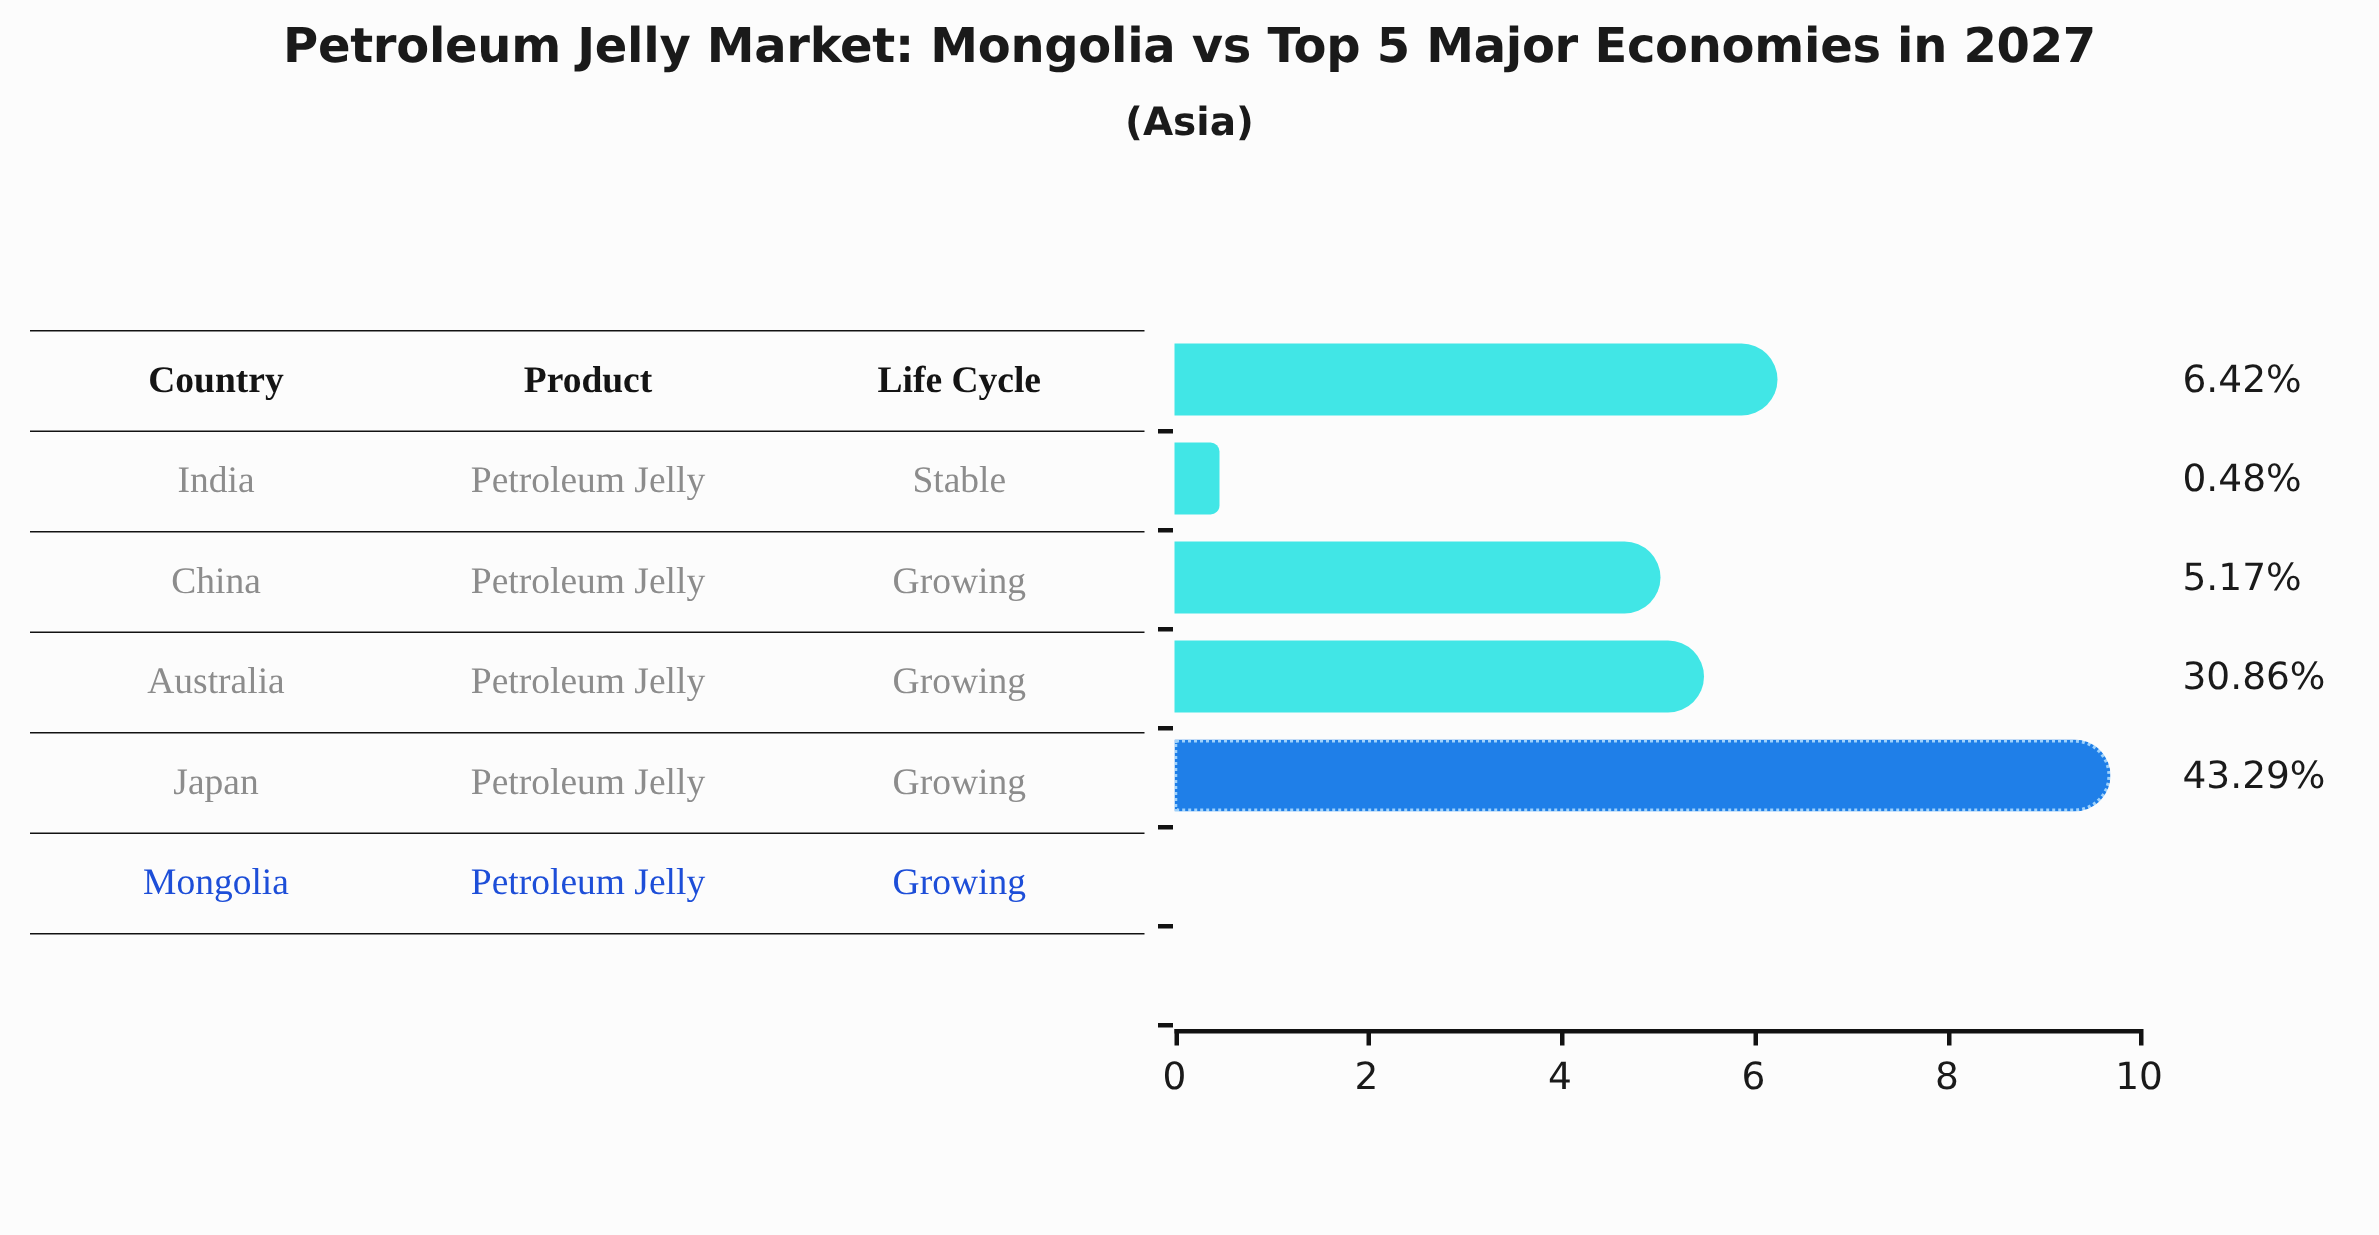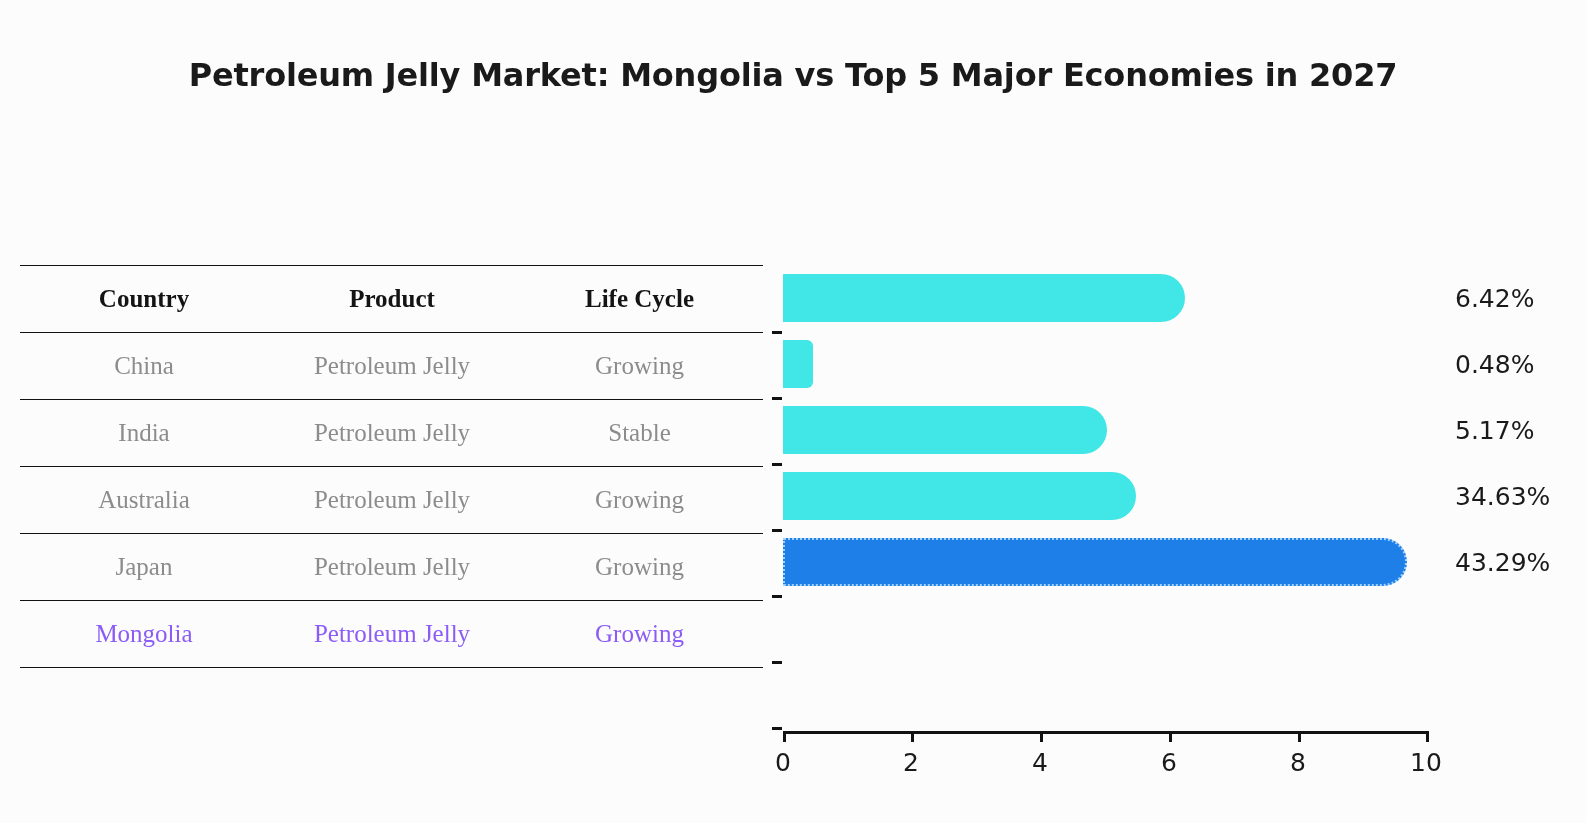--- a/index.html
+++ b/index.html
@@ -38,21 +38,20 @@
     line-height: 1.25;
   }
 
   
   .figure {
     position: absolute;
     left: 0;
     top: 0;
     width: 1586px;
     height: 662px;
-    margin-top: 45px;
   }
 
   
   .table-wrap {
     position: absolute;
     left: 20px;
     top: 220px;
     width: 743px;
   }
   .tbl {
@@ -73,21 +72,21 @@
     font-size: 25px;
     font-weight: bold;
     color: #141414;
   }
   .tbl td {
     font-size: 25px;
     font-weight: normal;
     color: #8c8c8c;
   }
   .tbl tr.highlight td {
-    color: #8b5cf6;
+    color: #1d4ed8;
   }
   .col-country  { width: 248px; }
   .col-product  { width: 248px; }
   .col-lifecycle{ width: 247px; }
 
   
   .plot {
     position: absolute;
     left: 783px;
     top: 220px;
@@ -166,41 +165,42 @@
     background: #121212;
   }
 </style>
 </head>
 <body>
 
 <div class="figure">
 
   <div class="title-block">
     <div class="chart-title">Petroleum Jelly Market: Mongolia vs Top 5 Major Economies in 2027</div>
+    <div class="chart-subtitle">(Asia)</div>
   </div>
 
   <div class="table-wrap">
     <table class="tbl">
       <thead>
         <tr>
           <th class="col-country">Country</th>
           <th class="col-product">Product</th>
           <th class="col-lifecycle">Life Cycle</th>
         </tr>
       </thead>
       <tbody>
         <tr>
+          <td>India</td>
+          <td>Petroleum Jelly</td>
+          <td>Stable</td>
+        </tr>
+        <tr>
           <td>China</td>
           <td>Petroleum Jelly</td>
           <td>Growing</td>
-        </tr>
-        <tr>
-          <td>India</td>
-          <td>Petroleum Jelly</td>
-          <td>Stable</td>
         </tr>
         <tr>
           <td>Australia</td>
           <td>Petroleum Jelly</td>
           <td>Growing</td>
         </tr>
         <tr>
           <td>Japan</td>
           <td>Petroleum Jelly</td>
           <td>Growing</td>
@@ -230,21 +230,21 @@
     <div class="bar-row">
       <div class="bar tiny" style="width: 30.0583px; background: rgb(65, 230, 230);"></div>
       <div class="bar-value">0.48%</div>
     </div>
     <div class="bar-row">
       <div class="bar" style="width: 323.752px; background: rgb(65, 230, 230);"></div>
       <div class="bar-value">5.17%</div>
     </div>
     <div class="bar-row">
       <div class="bar" style="width: 353.184px; background: rgb(65, 230, 230);"></div>
-      <div class="bar-value">34.63%</div>
+      <div class="bar-value">30.86%</div>
     </div>
     <div class="bar-row">
       <div class="bar accent" style="width: 623.709px; background: rgb(31, 127, 232);"></div>
       <div class="bar-value">43.29%</div>
     </div>
   </div>
 
   <div class="axis">
     <div class="axis-line"></div>
     <div class="tick" style="left:0px"></div>

